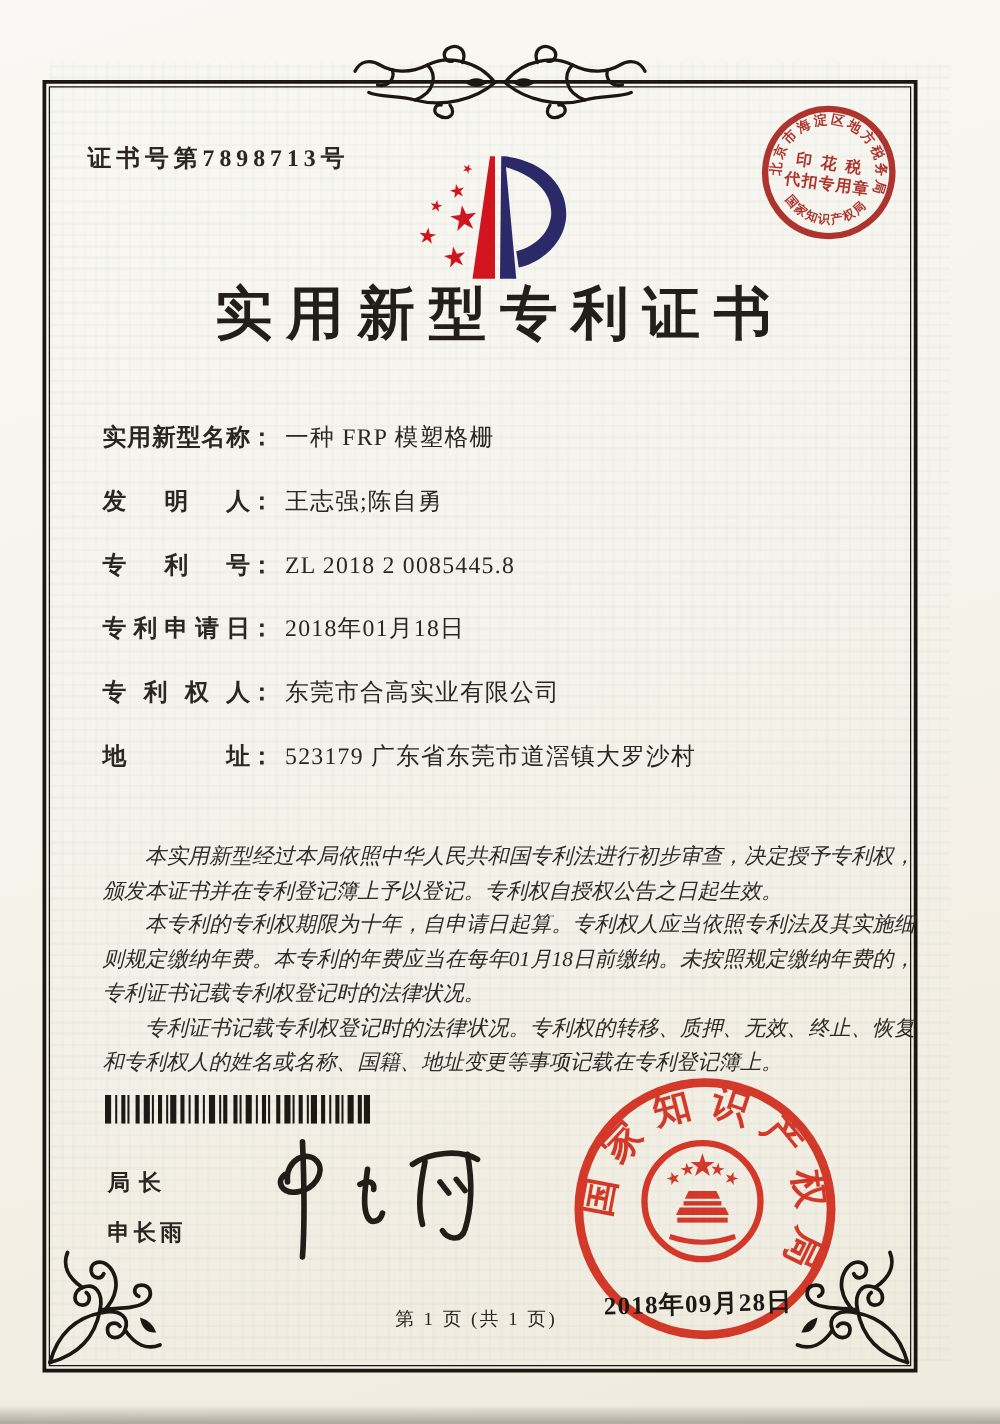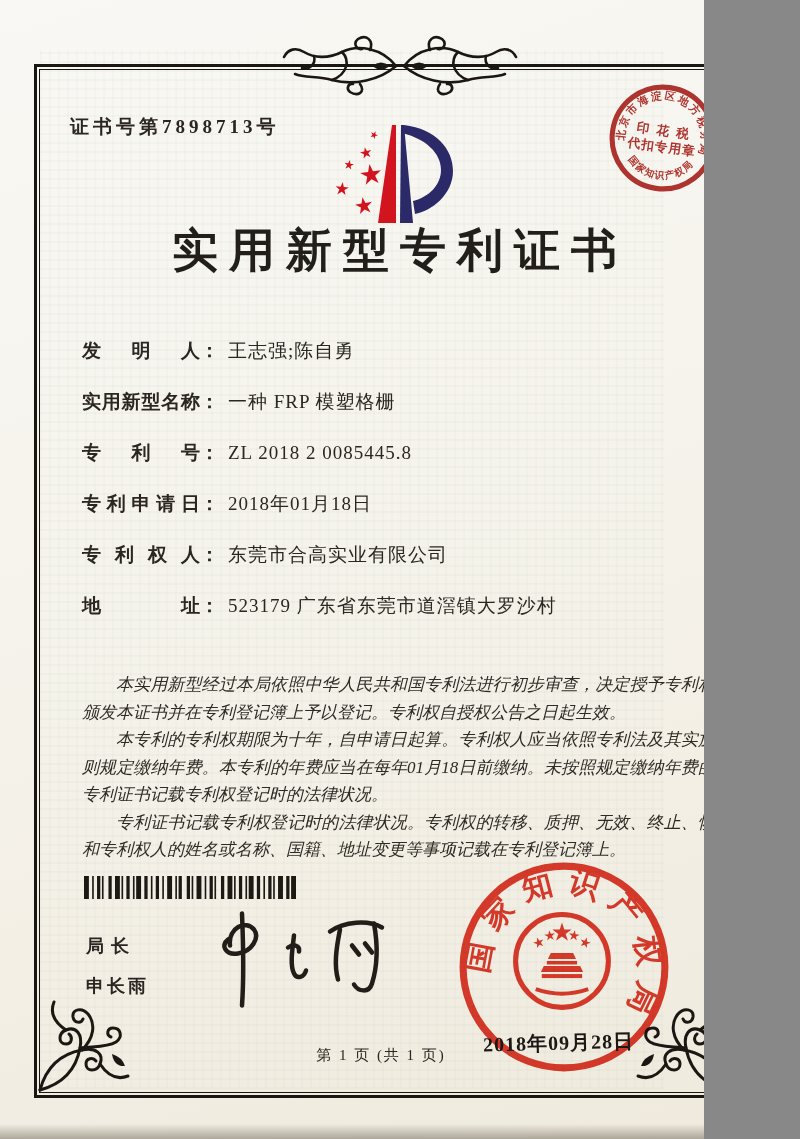--- a/index.html
+++ b/index.html
@@ -1,17 +1,17 @@
 <!DOCTYPE html>
 <html><head>
 <meta charset="utf-8">
 <style>
   html,body{margin:0;padding:0;background:#888;}
   .page{
-    position:relative;width:704px;height:1139px;overflow:hidden;
+    position:relative;width:800px;height:1139px;overflow:hidden;
     background:linear-gradient(163deg,#f9f8f4 0%,#f5f2ea 55%,#efeadd 100%);
     font-family:"Liberation Serif","DejaVu Serif",serif;
     color:#2b2622;
   }
   .page::before{ 
     content:"";position:absolute;inset:50px 40px;
     background:
       repeating-linear-gradient(0deg, rgba(125,170,140,.05) 0 2px, transparent 2px 9px),
       repeating-linear-gradient(90deg, rgba(125,170,140,.04) 0 2px, transparent 2px 9px);
     pointer-events:none;
@@ -122,24 +122,24 @@
     <g fill="#2b2968">
       <polygon points="71,12 74,12 83,110 70,110"></polygon>
       <path d="M74,12 C106,16 123,36 123,58 C123,82 101,98 85,101 L83,88 C99,84 111,72 111,57 C111,40 96,26 72,20 Z"></path>
     </g>
   </svg>
 
   <div class="big-title">实用新型专利证书</div>
 
   <div class="fields">
     <div class="frow">
+      <span class="flabel">实用新型名称</span><span class="fcolon">：</span><span class="fvalue">一种 FRP 模塑格栅</span>
+    </div>
+    <div class="frow">
       <span class="flabel">发明人</span><span class="fcolon">：</span><span class="fvalue">王志强;陈自勇</span>
-    </div>
-    <div class="frow">
-      <span class="flabel">实用新型名称</span><span class="fcolon">：</span><span class="fvalue">一种 FRP 模塑格栅</span>
     </div>
     <div class="frow">
       <span class="flabel">专利号</span><span class="fcolon">：</span><span class="fvalue">ZL 2018 2 0085445.8</span>
     </div>
     <div class="frow">
       <span class="flabel">专利申请日</span><span class="fcolon">：</span><span class="fvalue">2018年01月18日</span>
     </div>
     <div class="frow">
       <span class="flabel">专利权人</span><span class="fcolon">：</span><span class="fvalue">东莞市合高实业有限公司</span>
     </div>

